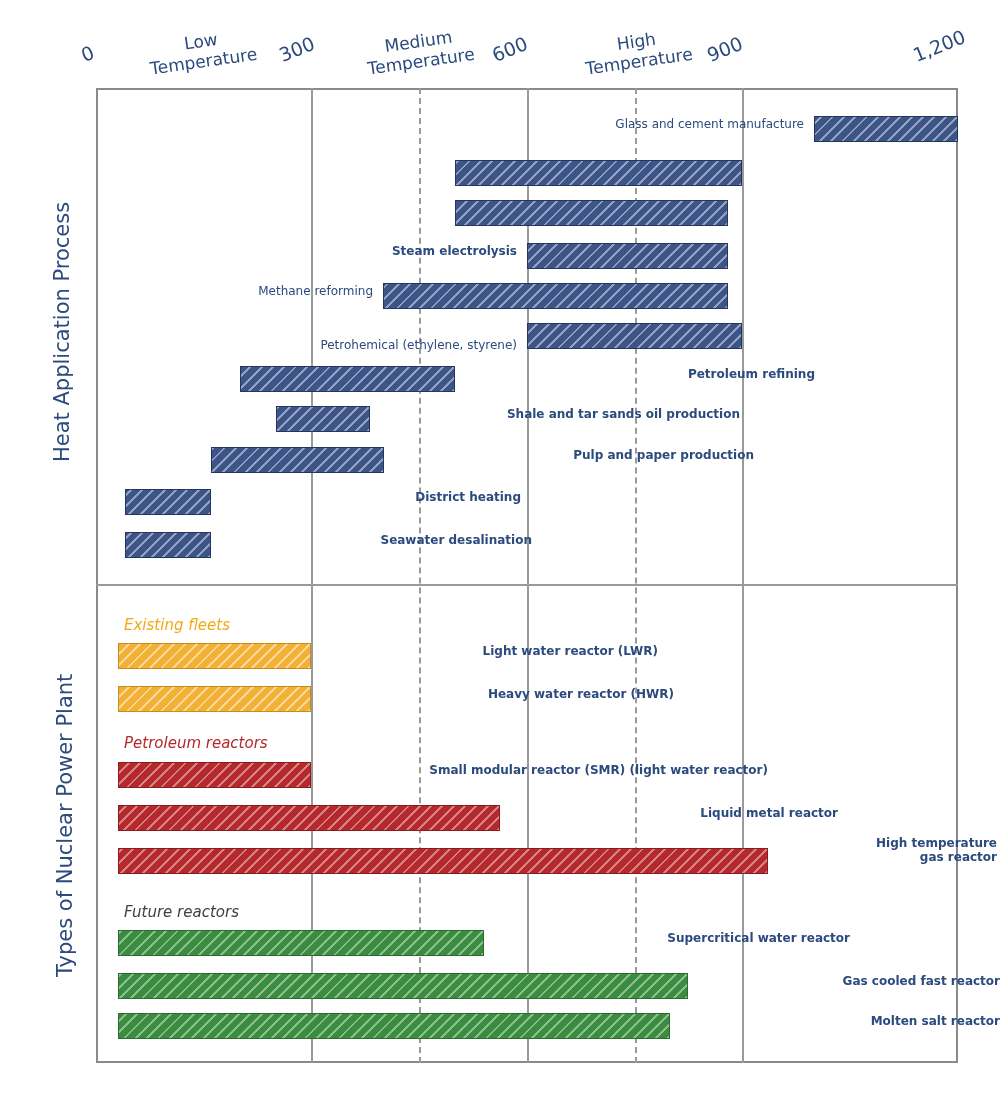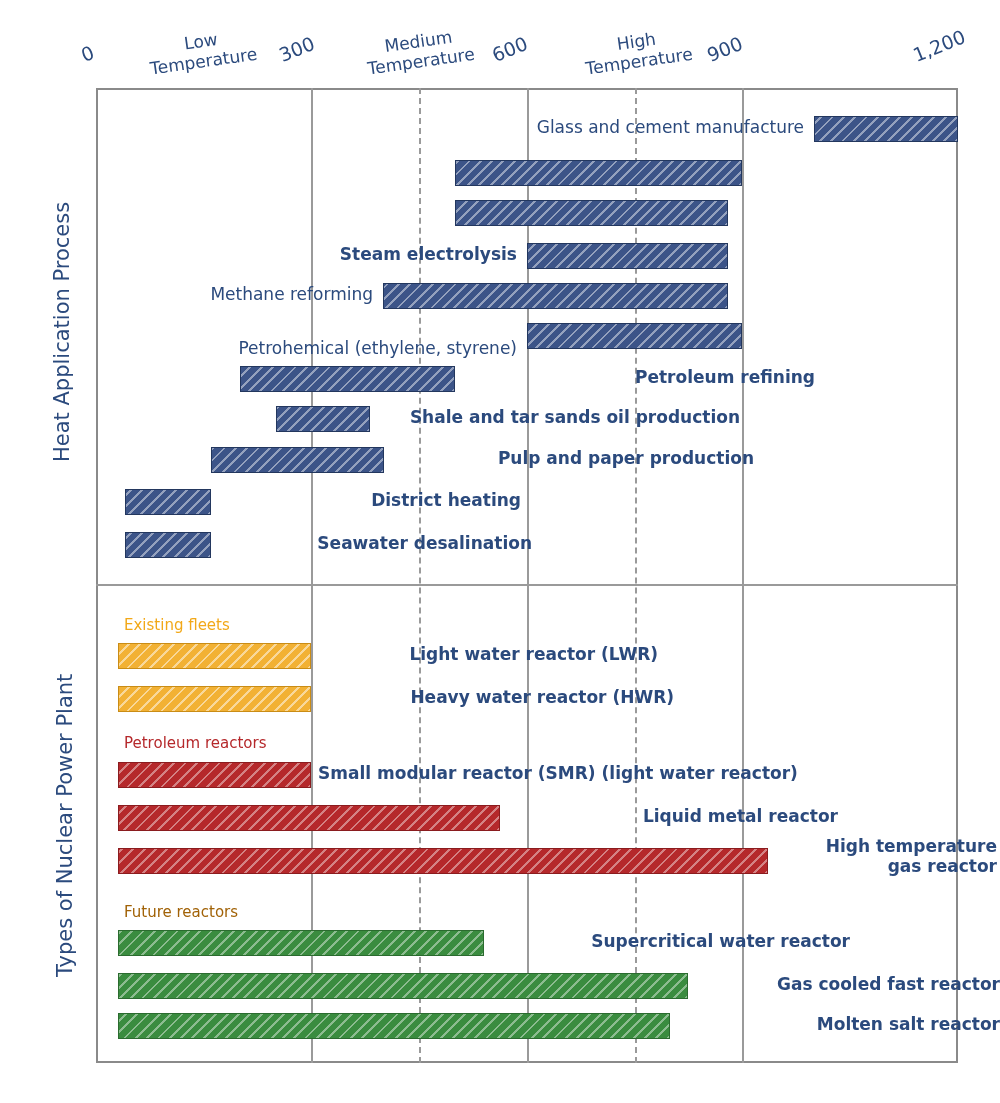--- a/index.html
+++ b/index.html
@@ -117,33 +117,34 @@
       -45deg,
       rgba(255,255,255,0.42) 0px,
       rgba(255,255,255,0.42) 2px,
       rgba(255,255,255,0) 2px,
       rgba(255,255,255,0) 8px);
     border-color: #2b6b2f;
   }
 
   .bar-label {
     position: absolute;
-    font-size: 17px;
+    font-size: 12px;
     color: #2b4a7d;
     white-space: nowrap;
     line-height: 1.15;
   }
   .bar-label.right { text-align: right; font-weight: bold; }
   .bar-label.left  { text-align: right; }
   .bar-label.two-line { white-space: pre-line; }
 
   .group-label {
     position: absolute;
     font-size: 15px;
     white-space: nowrap;
+    font-style: italic;
   }
 </style>
 </head>
 <body>
 
 <div id="chart-root">
 
   <div class="tick-num" style="left:86px;  top:44px;">0</div>
   <div class="tick-num" style="left:284px; top:44px;">300</div>
   <div class="tick-num" style="left:497px; top:44px;">600</div>
@@ -214,21 +215,21 @@
   <div class="bar red" style="left:118px; top:762px; width:193px;"></div>
   <div class="bar-label right" style="left:318px; top:764px; width:450px;">Small modular reactor (SMR) (light water reactor)</div>
 
   <div class="bar red" style="left:118px; top:805px; width:382px;"></div>
   <div class="bar-label right" style="left:508px; top:807px; width:330px;">Liquid metal reactor</div>
 
   <div class="bar red" style="left:118px; top:848px; width:650px;"></div>
   <div class="bar-label right two-line" style="left:782px; top:837px; width:215px;">High temperature
 gas reactor</div>
 
-  <div class="group-label" style="left:124px; top:903px; color:#a16207;">Future reactors</div>
+  <div class="group-label" style="left:124px; top:903px; color:#404040;">Future reactors</div>
 
   <div class="bar green" style="left:118px; top:930px; width:366px;"></div>
   <div class="bar-label right" style="left:500px; top:932px; width:350px;">Supercritical water reactor</div>
 
   <div class="bar green" style="left:118px; top:973px; width:570px;"></div>
   <div class="bar-label right" style="left:700px; top:975px; width:300px;">Gas cooled fast reactor</div>
 
   <div class="bar green" style="left:118px; top:1013px; width:552px;"></div>
   <div class="bar-label right" style="left:700px; top:1015px; width:300px;">Molten salt reactor</div>
 

